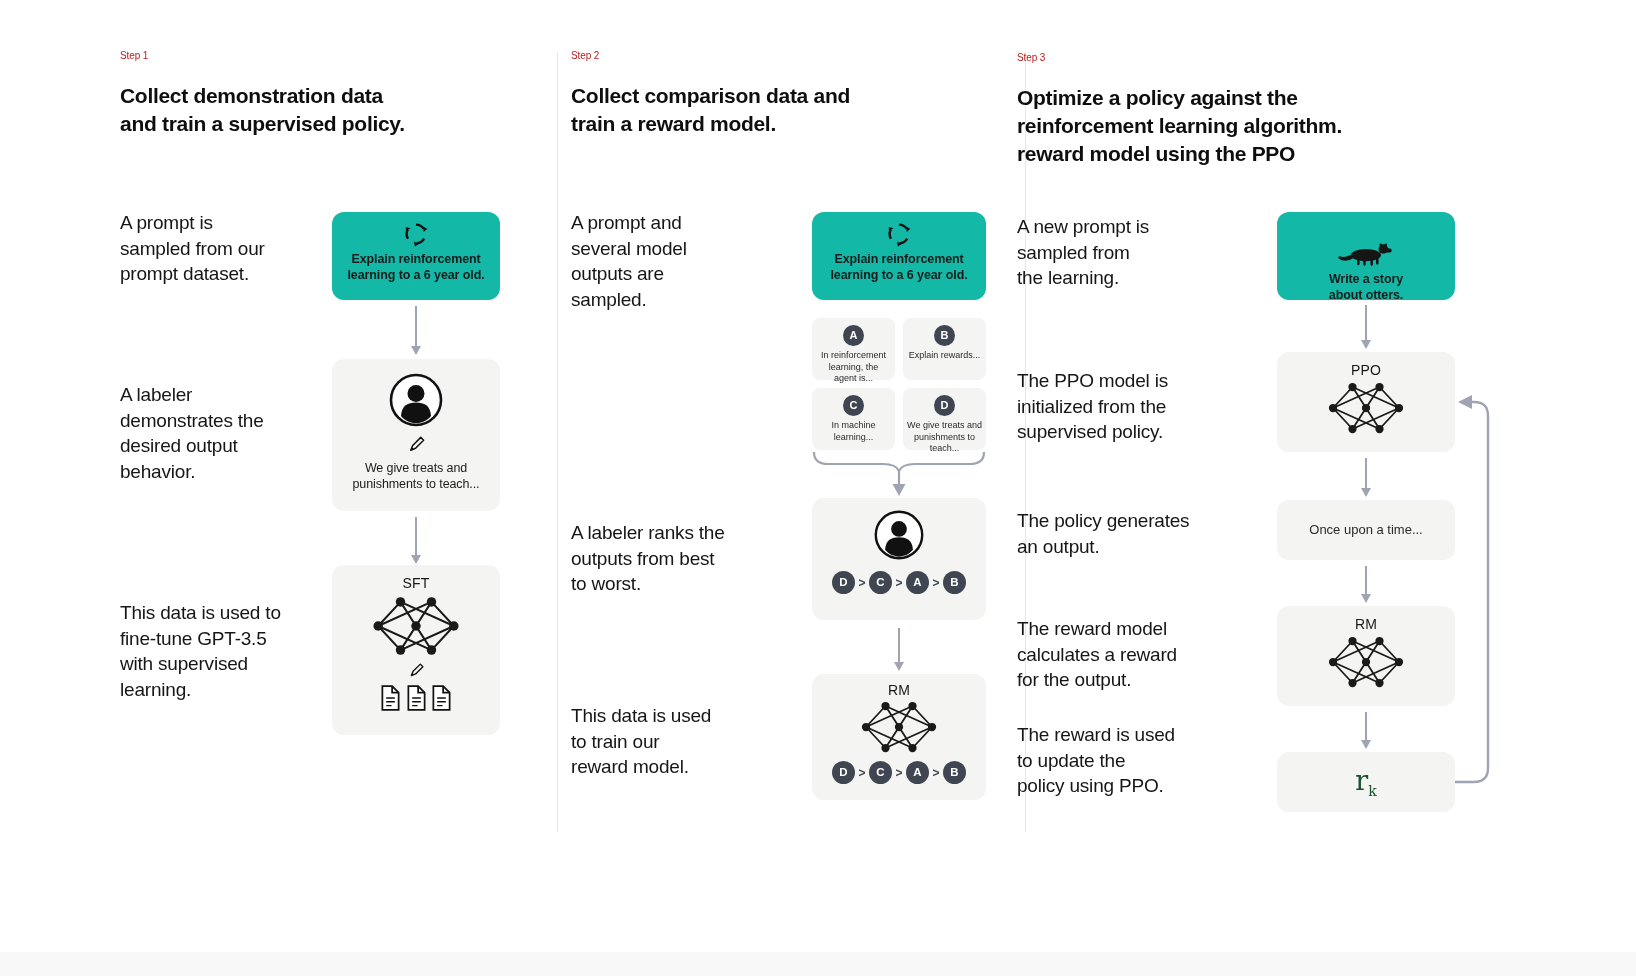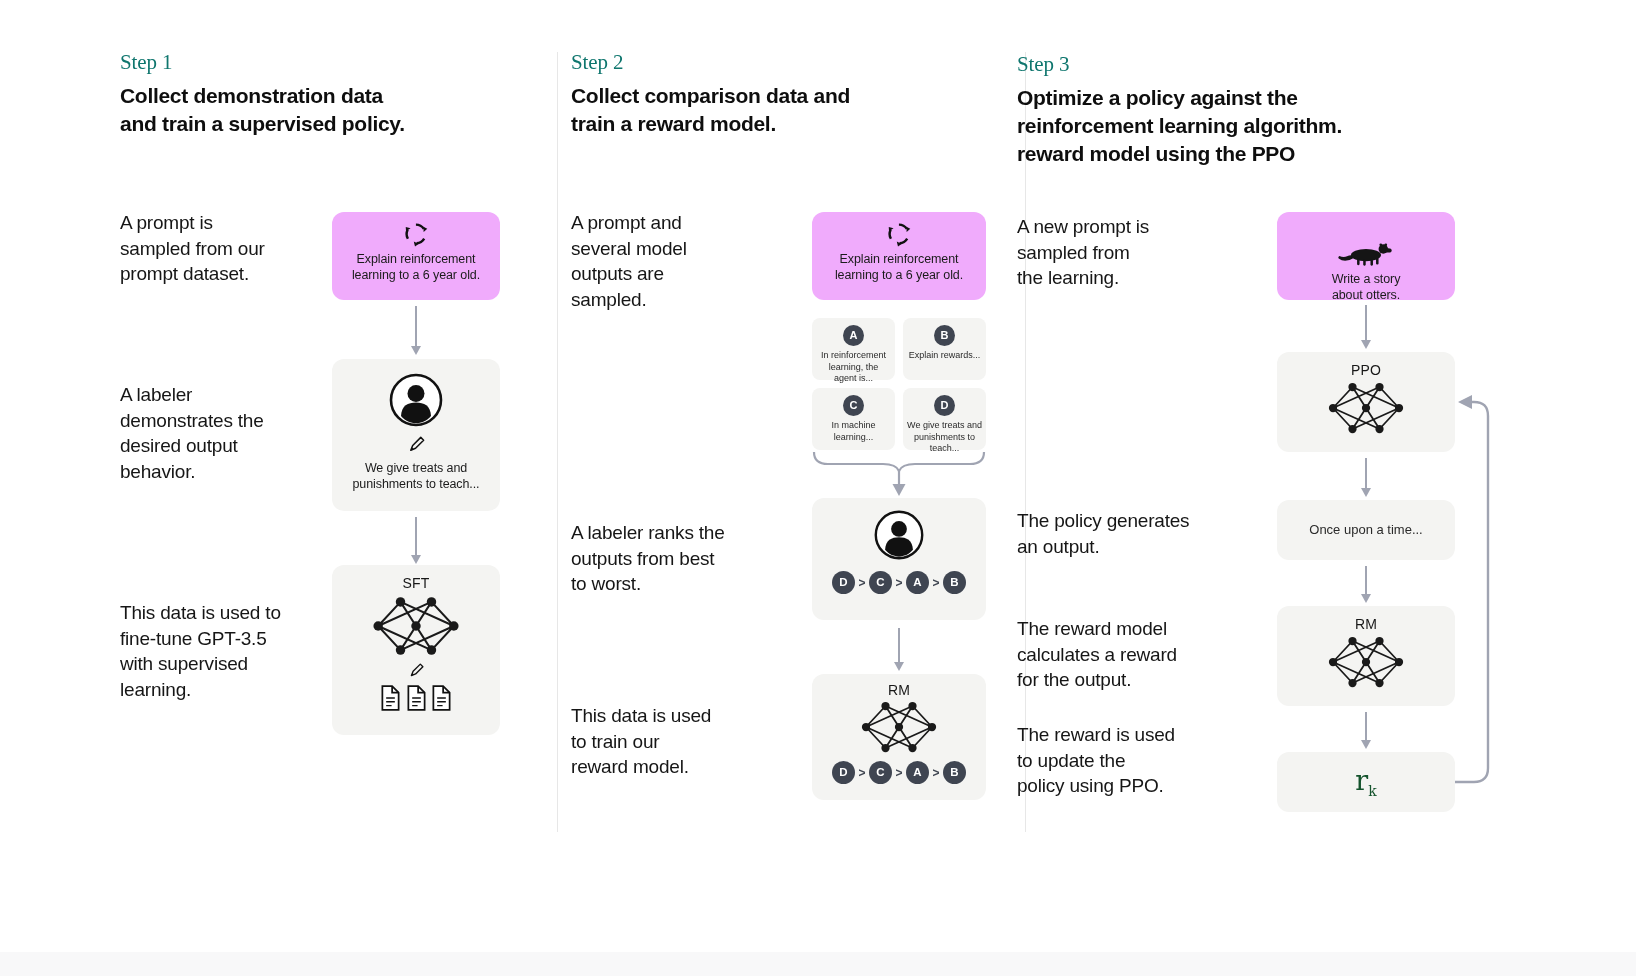--- a/index.html
+++ b/index.html
@@ -1,26 +1,26 @@
 <!DOCTYPE html>
 <html><head>
 <meta charset="utf-8">
 <style>
   html,body{margin:0;padding:0;background:#fff;}
   #canvas{
     position:relative;width:1636px;height:976px;background:#ffffff;overflow:hidden;
     font-family:"Liberation Sans","DejaVu Sans",sans-serif;color:#141414;
   }
   .divider{position:absolute;top:52px;height:780px;width:1px;background:#e7e7e7;}
-  .step-label{position:absolute;font-size:21px;color:#0f766e;letter-spacing:-0.1px;font-family:Liberation Serif, serif;}
+  .step-label{position:absolute;font-size:10px;color:#b91c1c;letter-spacing:-0.1px;}
   .title{position:absolute;font-size:21px;font-weight:bold;line-height:28px;color:#0e0e0e;letter-spacing:-0.3px;}
   .title span,.caption span{display:block;white-space:nowrap;}
   .caption{position:absolute;font-size:19px;line-height:25.5px;color:#161616;letter-spacing:-0.2px;}
   .box{position:absolute;border-radius:12px;box-sizing:border-box;text-align:center;}
-  .green{background:#f0abfc;}
+  .green{background:#14b8a6;font-weight:bold;}
   .gray{background:#f4f4f2;}
   .boxtext{font-size:12.5px;line-height:16px;color:#1b1b1b;letter-spacing:-0.1px;}
   .modlabel{font-size:14px;color:#181818;letter-spacing:0.2px;}
   .varrow{position:absolute;width:2px;background:#a0a4b2;}
   .varrow::after{content:"";position:absolute;left:50%;transform:translateX(-50%);bottom:-9px;
     width:0;height:0;border-left:5.5px solid transparent;border-right:5.5px solid transparent;
     border-top:9px solid #a0a4b2;}
   .card{position:absolute;background:#f4f4f2;border-radius:8px;box-sizing:border-box;
     text-align:center;padding-top:7px;}
   .badge{width:21px;height:21px;border-radius:50%;background:#3f4551;color:#fff;
@@ -297,20 +297,25 @@
         <use href="#sym-otter"></use>
       </svg>
     <div class="boxtext">
       <span style="display:block">Write a story</span>
       <span style="display:block">about otters.</span>
     </div>
   </div>
 
   <div class="varrow" style="left:1365px;top:305px;height:35px"></div>
 
+  <div class="caption" style="left:1017px;top:368px">
+    <span>The PPO model is</span>
+    <span>initialized from the</span>
+    <span>supervised policy.</span>
+  </div>
 
   <div class="box gray" style="left:1277px;top:352px;width:178px;height:100px;padding-top:10px">
     <div class="modlabel">PPO</div>
     <svg class="icon" width="76" height="54" viewBox="0 0 100 72" style="margin-top:3px">
         <use href="#sym-net"></use>
       </svg>
   </div>
 
   <div class="varrow" style="left:1365px;top:458px;height:30px"></div>
 

